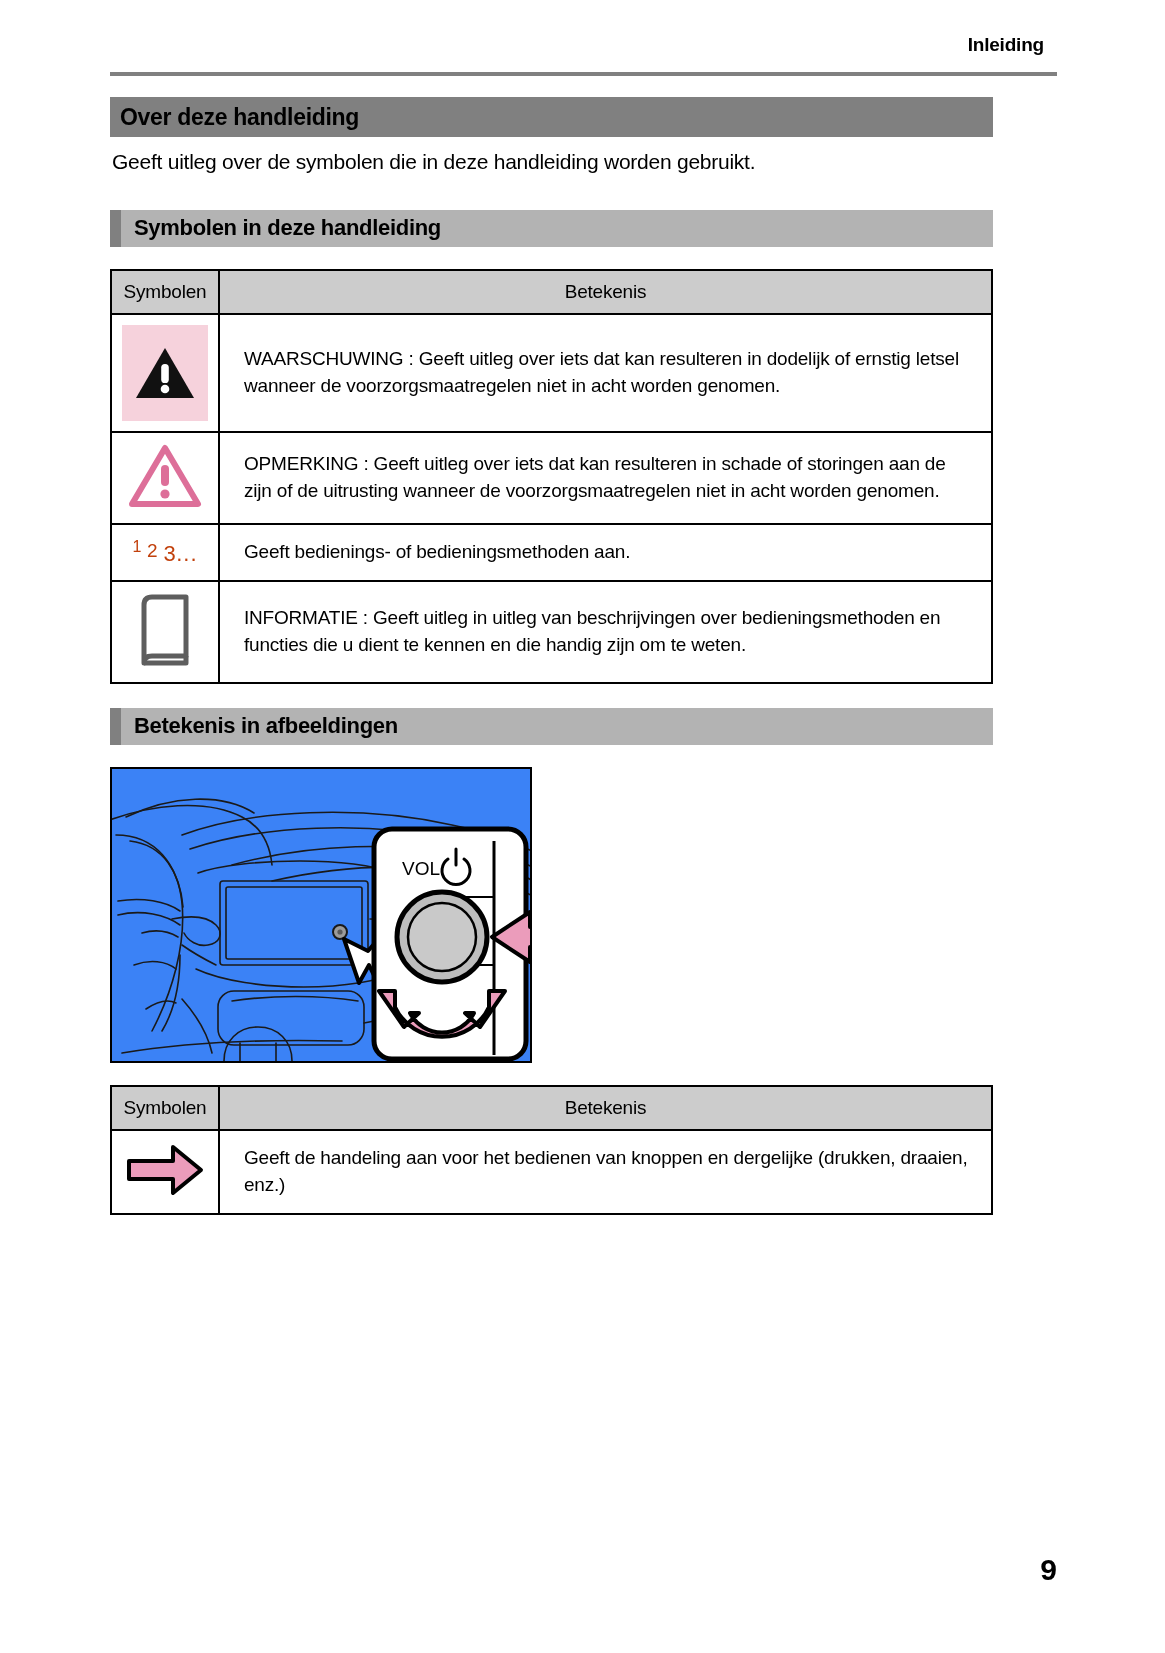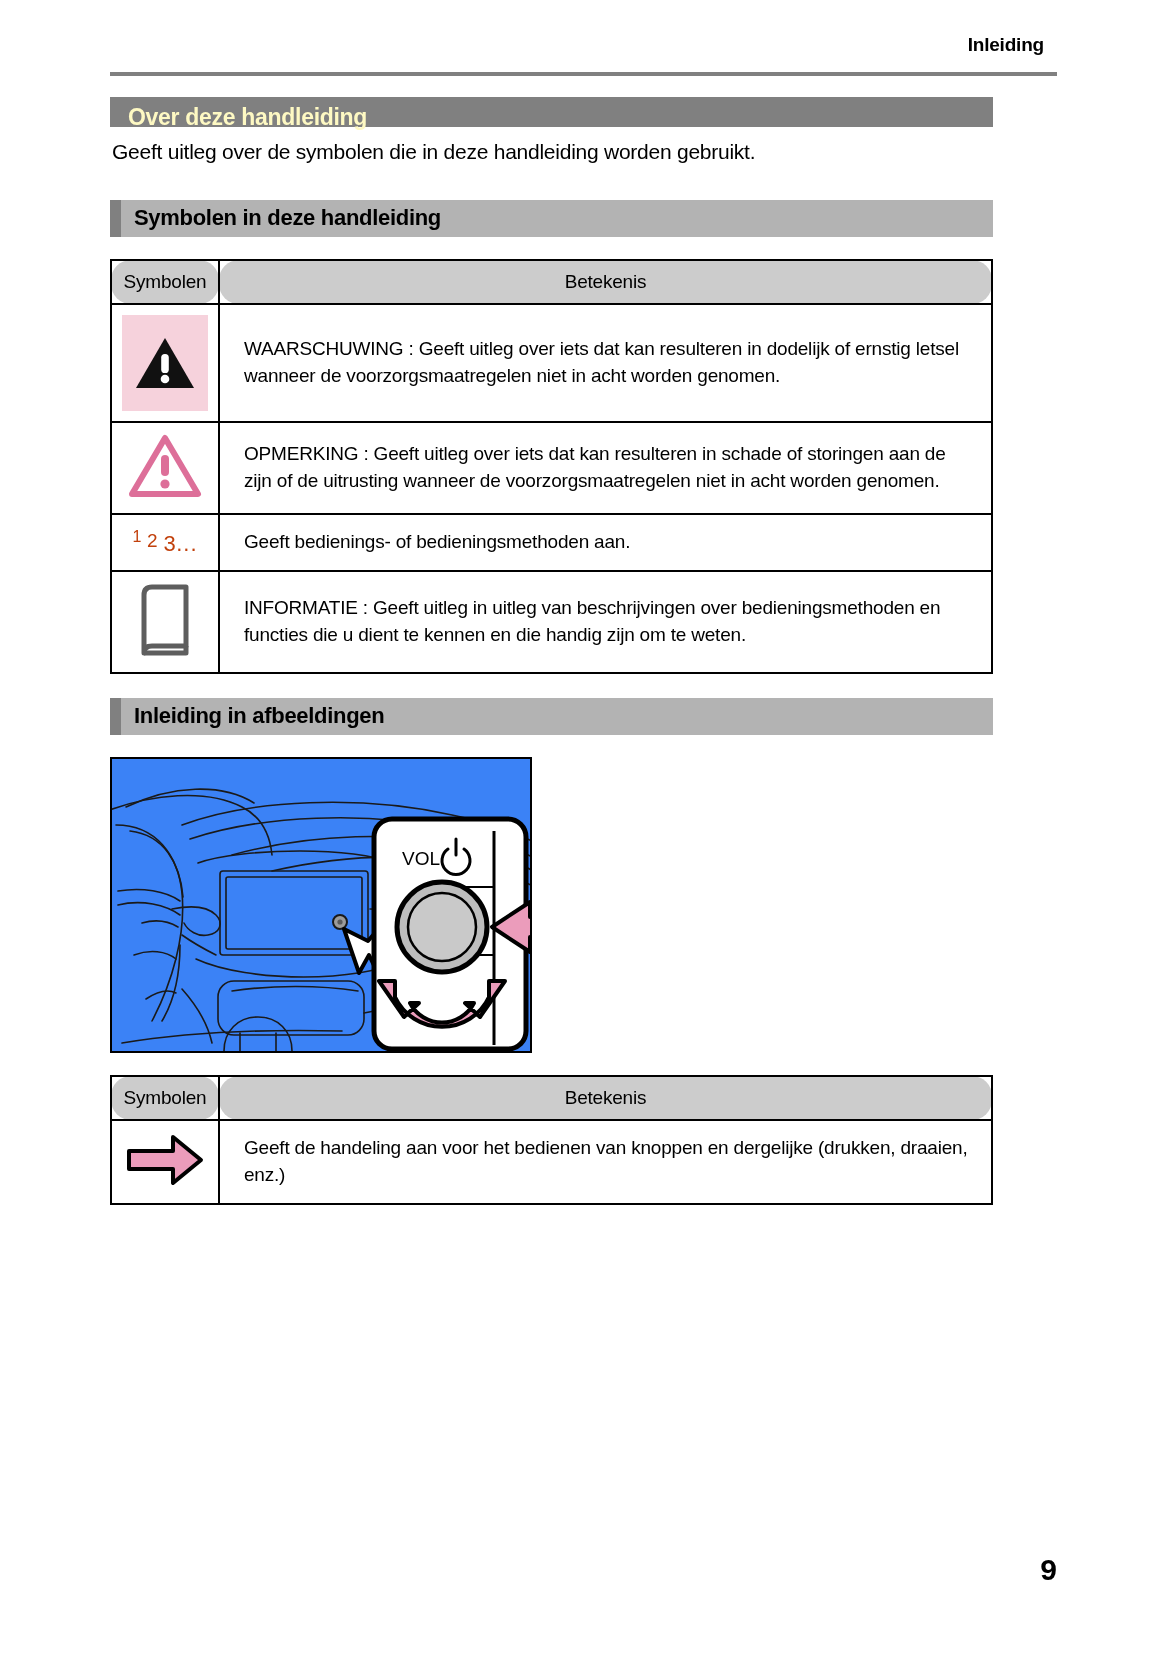--- a/index.html
+++ b/index.html
@@ -42,27 +42,27 @@
   
   .content {
     position: absolute;
     left: 110px;
     top: 97px;
     width: 883px;
   }
 
   .bar-main {
     background: #808080;
-    color: #fef9c3;
+    color: #000000;
     font-size: 23px;
     font-weight: bold;
     letter-spacing: -0.3px;
-    height: 30px;
+    height: 40px;
     line-height: 40px;
-    padding-left: 18px;
+    padding-left: 10px;
   }
 
   .lead-text {
     font-size: 21px;
     line-height: 1.28;
     margin: 12px 0 16px 2px;
     letter-spacing: -0.25px;
   }
 
   .bar-sub {
@@ -90,21 +90,20 @@
     vertical-align: middle;
   }
   .col-sym { width: 108px; }
 
   thead th {
     background: #cccccc;
     font-size: 19px;
     font-weight: normal;
     height: 44px;
     letter-spacing: -0.2px;
-    border-radius: 20px;
   }
 
   td.sym-cell {
     text-align: center;
     padding: 10px 0;
   }
   td.text-cell {
     padding: 14px 16px 14px 24px;
     font-size: 19px;
     line-height: 1.42;
@@ -221,21 +220,21 @@
                 <path d="M8 13 Q8 5 16 5 L50 5 L50 64 L16 64 Q8 64 8 71 Z" fill="none" stroke="#5e5e5e" stroke-width="5" stroke-linejoin="round"></path>
                 <path d="M8 71 L50 71 L50 64" fill="none" stroke="#5e5e5e" stroke-width="5" stroke-linejoin="round"></path>
               </svg>
             </span>
           </td>
           <td class="text-cell">INFORMATIE : Geeft uitleg in uitleg van beschrijvingen over bedieningsmethoden en functies die u dient te kennen en die handig zijn om te weten.</td>
         </tr>
       </tbody>
     </table>
 
-    <div class="bar-sub" style="margin-top:24px;">Inleiding in afbeeldingen</div>
+    <div class="bar-sub" style="margin-top:24px;">Betekenis in afbeeldingen</div>
 
     <div class="illus-wrap">
       <svg width="418" height="292" viewBox="0 0 418 292" aria-hidden="true">
         <defs>
           <clipPath id="frameclip">
               <rect x="0" y="0" width="418" height="292"></rect>
             </clipPath>
         </defs>
         <g clip-path="url(#frameclip)" fill="none" stroke="#1a1a1a" stroke-width="1.6" stroke-linecap="round" stroke-linejoin="round">
 

